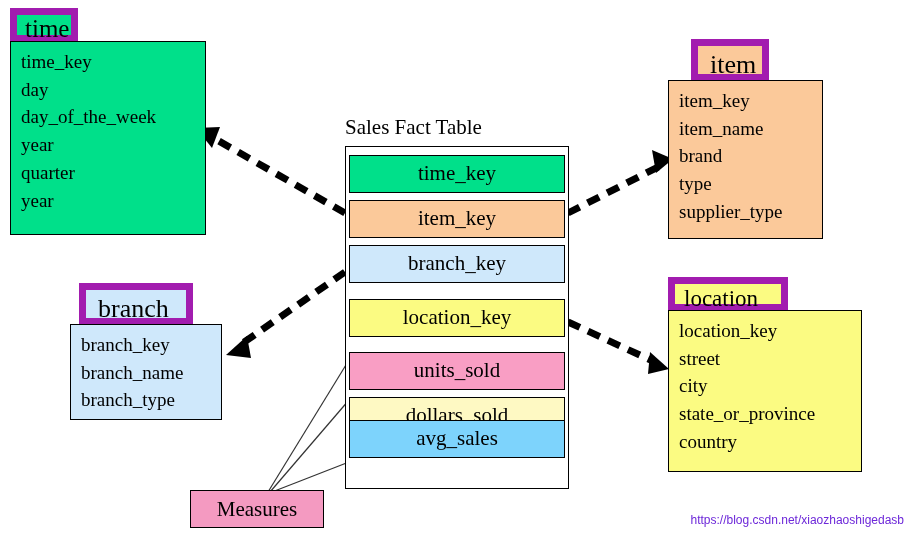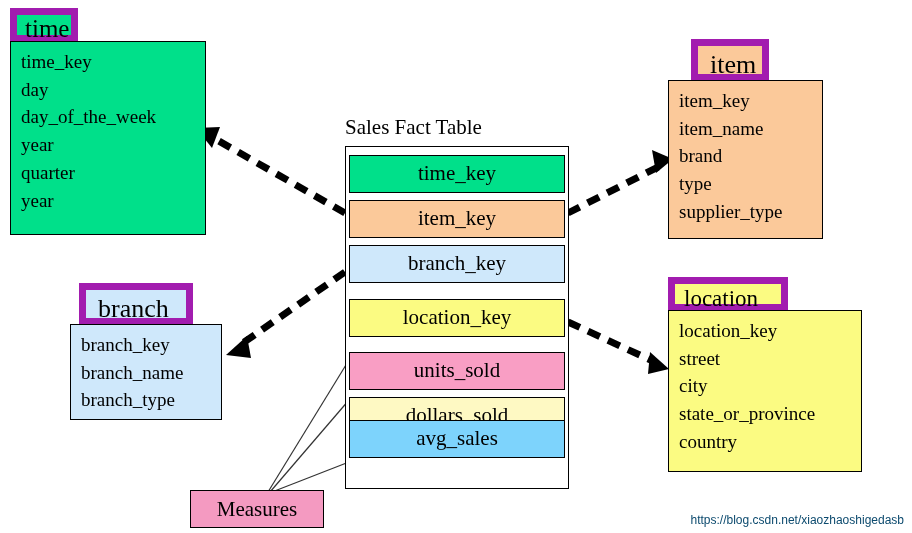--- a/index.html
+++ b/index.html
@@ -65,21 +65,21 @@
     text-align:center;
     line-height:36px;
   }
 
   .watermark {
     position:absolute;
     right:8px;
     bottom:6px;
     font-family:"Liberation Sans", sans-serif;
     font-size:12px;
-    color:#0c4a6e;
+    color:#6d28d9;
     white-space:nowrap;
   }
 </style>
 </head>
 <body>
 
 <div class="canvas">
 
   <svg class="layer" viewBox="0 0 912 533">
 

